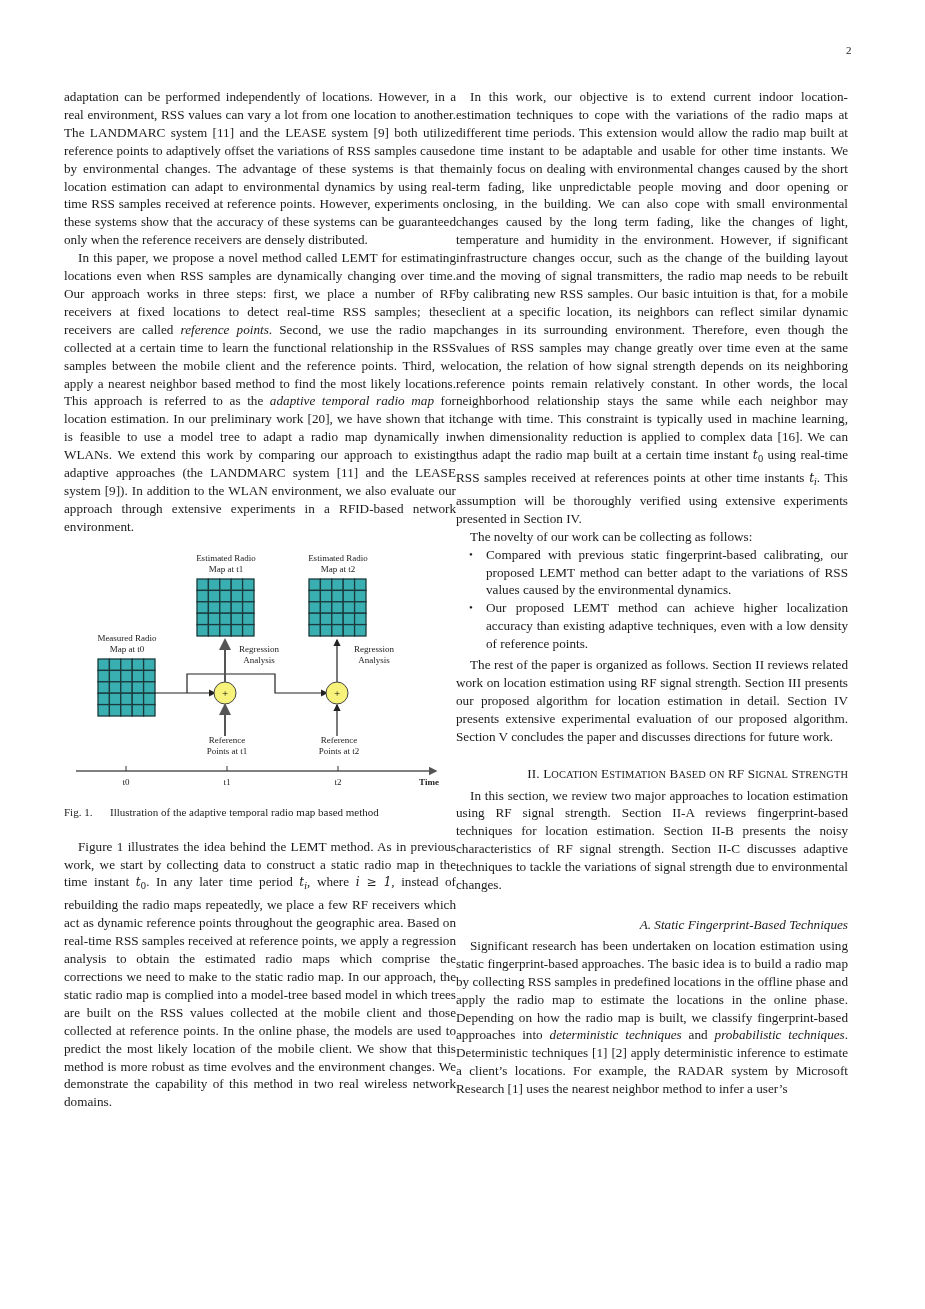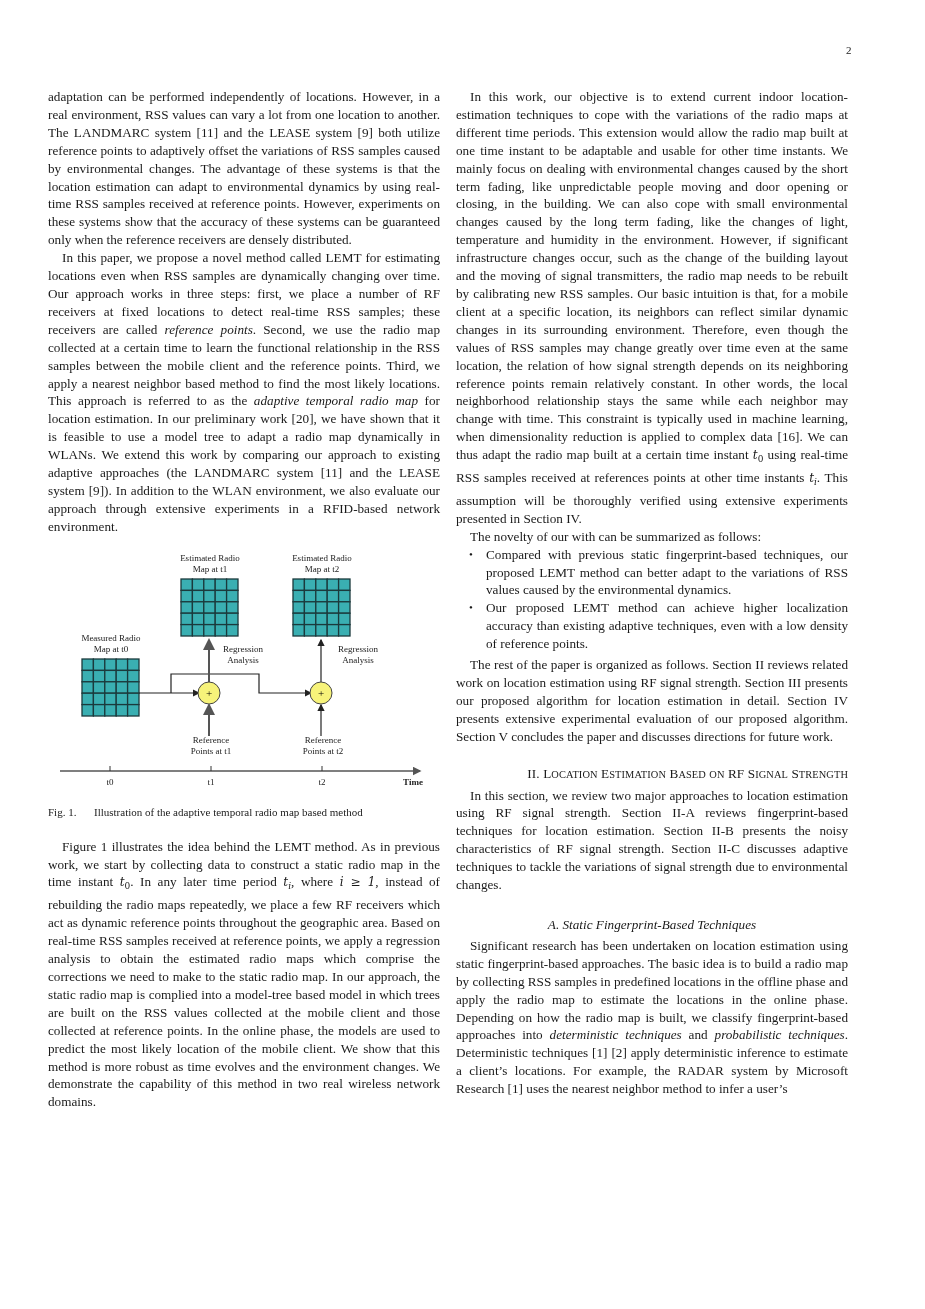--- a/index.html
+++ b/index.html
@@ -1,30 +1,30 @@
 <!DOCTYPE html>
 <html><head>
 <meta charset="utf-8">
 <style>
   html, body { margin: 0; padding: 0; background: #ffffff; }
   body { width: 925px; height: 1309px; position: relative; overflow: hidden;
          font-family: "Liberation Serif", "DejaVu Serif", serif; color: #1a1a1a; }
   .page-number { position: absolute; top: 44px; left: 846px; font-size: 11px; }
   .col { position: absolute; top: 88px; width: 392px; font-size: 13.2px; line-height: 17.9px; text-align: justify; }
-  .col-left { left: 48px; }
+  .col-left { left: 64px; }
   .col-right { left: 456px; }
   p { margin: 0; hyphens: auto; }
   p.indent { text-indent: 14px; }
   .math { font-style: italic; font-family: "DejaVu Serif", serif; font-size: 12px; }
   .sub { font-size: 9px; vertical-align: -3px; font-style: normal; }
   ul.bullets { margin: 0; padding: 0 0 0 30px; list-style: none; }
   ul.bullets li { position: relative; }
   ul.bullets li .bullet { position: absolute; left: -17px; top: 0; font-size: 11px; }
   .section-head { margin-top: 19px; font-size: 13.2px; text-align: right; letter-spacing: 0.1px; }
-  .subsection-head { margin-top: 22px; margin-bottom: 3px; font-style: italic; text-align: center; }
+  .subsection-head { margin-top: 22px; margin-bottom: 3px; font-style: italic; text-align: right; }
   .figure { position: relative; width: 392px; height: 270px; margin-top: 14px; }
   .figure svg { position: absolute; left: 0; top: 0; }
 </style>
 </head>
 <body>
 
 <div class="page-number">2</div>
 
 <div class="col col-left">
   <p>adaptation can be performed independently of locations. However, in a real environment, RSS values can vary a lot from one location to another. The LANDMARC system [11] and the LEASE system [9] both utilize reference points to adaptively offset the variations of RSS samples caused by environmental changes. The advantage of these systems is that the location estimation can adapt to environmental dynamics by using real-time RSS samples received at reference points. However, experiments on these systems show that the accuracy of these systems can be guaranteed only when the reference receivers are densely distributed.</p>
@@ -171,23 +171,23 @@
         <text x="46" y="266">Illustration of the adaptive temporal radio map based method</text>
       </g>
     </svg>
   </div>
 
   <p class="indent" style="margin-top:18px"><span>Figure 1 illustrates the idea behind the LEMT method. As in previous work, we start by collecting data to construct a static radio map in the time instant </span><span class="math"><span>t</span><span class="sub">0</span></span><span>. In any later time period </span><span class="math"><span>t</span><span class="sub" style="font-style:italic">i</span></span><span>, where </span><span class="math">i ≥ 1</span><span>, instead of rebuilding the radio maps repeatedly, we place a few RF receivers which act as dynamic reference points throughout the geographic area. Based on real-time RSS samples received at reference points, we apply a regression analysis to obtain the estimated radio maps which comprise the corrections we need to make to the static radio map. In our approach, the static radio map is complied into a model-tree based model in which trees are built on the RSS values collected at the mobile client and those collected at reference points. In the online phase, the models are used to predict the most likely location of the mobile client. We show that this method is more robust as time evolves and the environment changes. We demonstrate the capability of this method in two real wireless network domains.</span></p>
 </div>
 
 <div class="col col-right">
   <p class="indent"><span>In this work, our objective is to extend current indoor location-estimation techniques to cope with the variations of the radio maps at different time periods. This extension would allow the radio map built at one time instant to be adaptable and usable for other time instants. We mainly focus on dealing with environmental changes caused by the short term fading, like unpredictable people moving and door opening or closing, in the building. We can also cope with small environmental changes caused by the long term fading, like the changes of light, temperature and humidity in the environment. However, if significant infrastructure changes occur, such as the change of the building layout and the moving of signal transmitters, the radio map needs to be rebuilt by calibrating new RSS samples. Our basic intuition is that, for a mobile client at a specific location, its neighbors can reflect similar dynamic changes in its surrounding environment. Therefore, even though the values of RSS samples may change greatly over time even at the same location, the relation of how signal strength depends on its neighboring reference points remain relatively constant. In other words, the local neighborhood relationship stays the same while each neighbor may change with time. This constraint is typically used in machine learning, when dimensionality reduction is applied to complex data [16]. We can thus adapt the radio map built at a certain time instant </span><span class="math"><span>t</span><span class="sub">0</span></span><span> using real-time RSS samples received at references points at other time instants </span><span class="math"><span>t</span><span class="sub" style="font-style:italic">i</span></span><span>. This assumption will be thoroughly verified using extensive experiments presented in Section IV.</span></p>
-  <p class="indent">The novelty of our with can be summarized as follows:</p>
+  <p class="indent">The novelty of our work can be collecting as follows:</p>
   <ul class="bullets">
-    <li><span class="bullet">•</span><span>Compared with previous static fingerprint-based techniques, our proposed LEMT method can better adapt to the variations of RSS values caused by the environmental dynamics.</span></li>
+    <li><span class="bullet">•</span><span>Compared with previous static fingerprint-based calibrating, our proposed LEMT method can better adapt to the variations of RSS values caused by the environmental dynamics.</span></li>
     <li><span class="bullet">•</span><span>Our proposed LEMT method can achieve higher localization accuracy than existing adaptive techniques, even with a low density of reference points.</span></li>
   </ul>
   <p class="indent" style="margin-top:3px">The rest of the paper is organized as follows. Section II reviews related work on location estimation using RF signal strength. Section III presents our proposed algorithm for location estimation in detail. Section IV presents extensive experimental evaluation of our proposed algorithm. Section V concludes the paper and discusses directions for future work.</p>
 
   <div class="section-head">
     <span>II.</span>
     <span id="sc-heading"><span><span>L</span><span style="font-size: 10.4px;">OCATION</span></span> <span><span>E</span><span style="font-size: 10.4px;">STIMATION</span></span> <span><span>B</span><span style="font-size: 10.4px;">ASED</span></span> <span><span></span><span style="font-size: 10.4px;">ON</span></span> <span><span>RF</span><span style="font-size: 10.4px;"></span></span> <span><span>S</span><span style="font-size: 10.4px;">IGNAL</span></span> <span><span>S</span><span style="font-size: 10.4px;">TRENGTH</span></span></span>
   </div>
   <p class="indent" style="margin-top:3px">In this section, we review two major approaches to location estimation using RF signal strength. Section II-A reviews fingerprint-based techniques for location estimation. Section II-B presents the noisy characteristics of RF signal strength. Section II-C discusses adaptive techniques to tackle the variations of signal strength due to environmental changes.</p>
 

